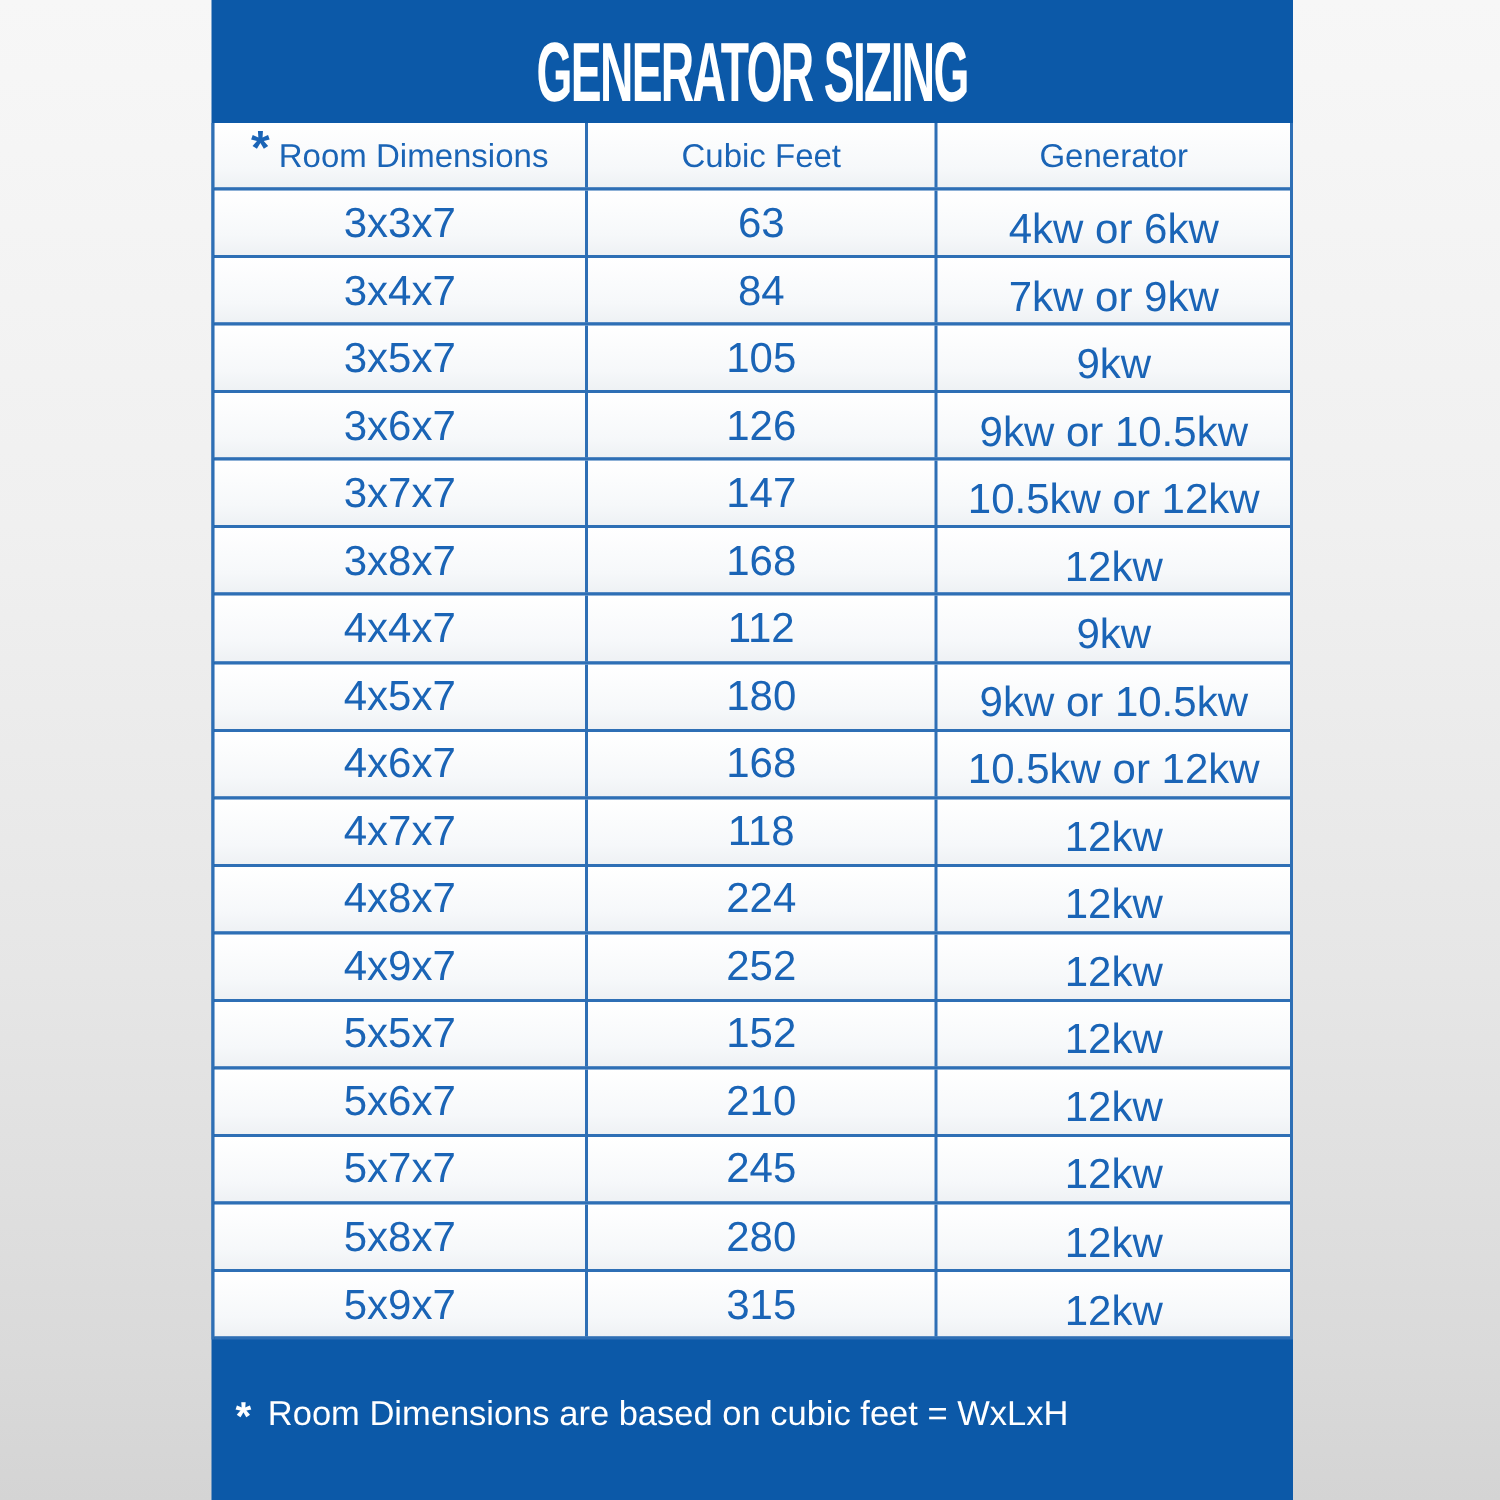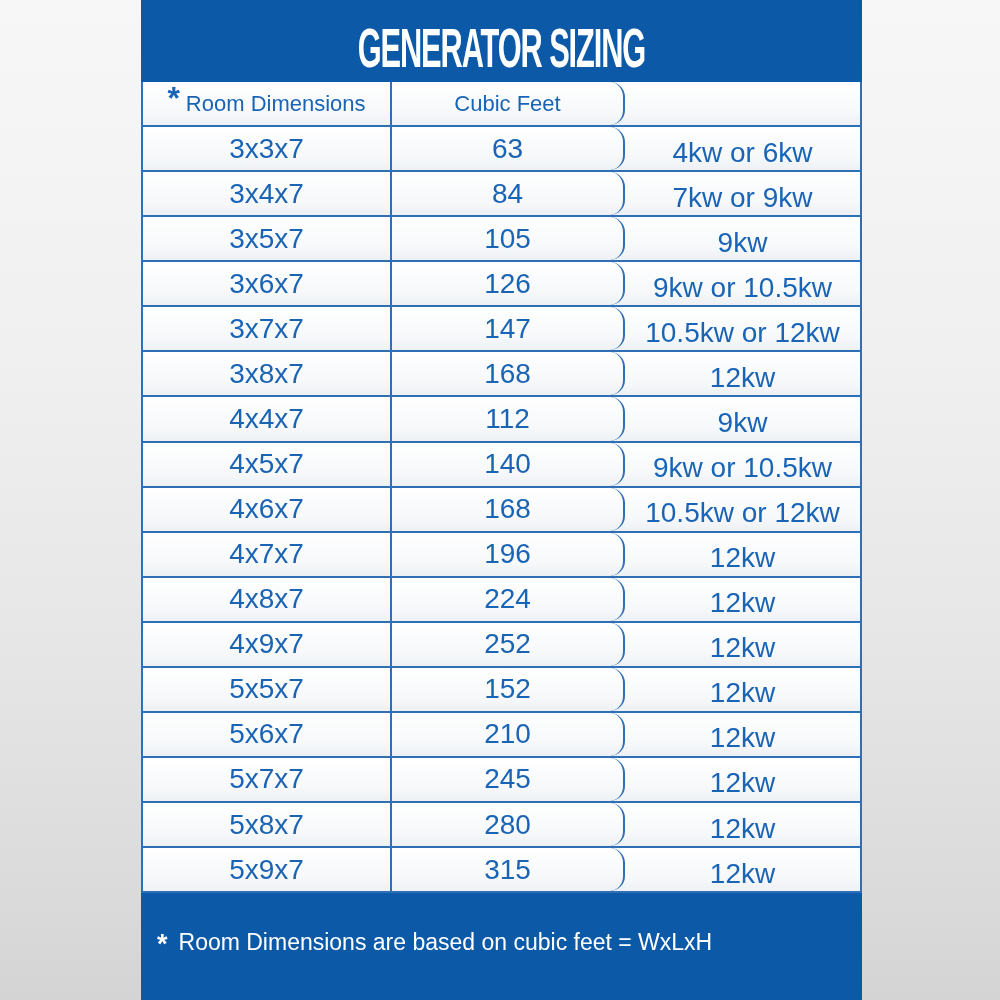--- a/index.html
+++ b/index.html
@@ -42,21 +42,21 @@
     display:flex;
     background:linear-gradient(180deg,var(--cell-bg-top) 0%,#f6f8fa 70%,var(--cell-bg-bot) 100%);
     border-bottom:2px solid var(--border-blue);
   }
   .cell{
     display:flex;align-items:center;justify-content:center;
     color:var(--text-blue);
     font-size:28px;
   }
   .cell.room{flex:0 0 249px;border-right:2px solid var(--border-blue);}
-  .cell.cubic{flex:0 0 233px;border-right:2px solid var(--border-blue);border-radius:15px;}
+  .cell.cubic{flex:0 0 233px;border-right:2px solid var(--border-blue);}
   .cell.gen{flex:1 1 auto;}
   .row:not(.header) .gen{padding-top:8px;}
   .row.header .cell{font-size:22px;}
   .hdr-asterisk{
     font-size:32px;font-weight:700;line-height:1;
     display:inline-block;transform:translateY(-6px);
     margin-right:6px;
   }
   .footer-bar{
     flex:1 1 auto;
@@ -81,20 +81,21 @@
     </div>
 
     <div class="table-wrap">
 
       <div class="row header">
         <div class="cell room">
           <span class="hdr-asterisk">*</span>
           <span>Room Dimensions</span>
         </div>
         <div class="cell cubic">Cubic Feet</div>
+        <div class="cell gen">Generator</div>
       </div>
 
       <div class="row">
         <div class="cell room">3x3x7</div>
         <div class="cell cubic">63</div>
         <div class="cell gen">4kw or 6kw</div>
       </div>
       <div class="row">
         <div class="cell room">3x4x7</div>
         <div class="cell cubic">84</div>
@@ -120,31 +121,31 @@
         <div class="cell cubic">168</div>
         <div class="cell gen">12kw</div>
       </div>
       <div class="row">
         <div class="cell room">4x4x7</div>
         <div class="cell cubic">112</div>
         <div class="cell gen">9kw</div>
       </div>
       <div class="row">
         <div class="cell room">4x5x7</div>
-        <div class="cell cubic">140</div>
+        <div class="cell cubic">180</div>
         <div class="cell gen">9kw or 10.5kw</div>
       </div>
       <div class="row">
         <div class="cell room">4x6x7</div>
         <div class="cell cubic">168</div>
         <div class="cell gen">10.5kw or 12kw</div>
       </div>
       <div class="row">
         <div class="cell room">4x7x7</div>
-        <div class="cell cubic">196</div>
+        <div class="cell cubic">118</div>
         <div class="cell gen">12kw</div>
       </div>
       <div class="row">
         <div class="cell room">4x8x7</div>
         <div class="cell cubic">224</div>
         <div class="cell gen">12kw</div>
       </div>
       <div class="row">
         <div class="cell room">4x9x7</div>
         <div class="cell cubic">252</div>

